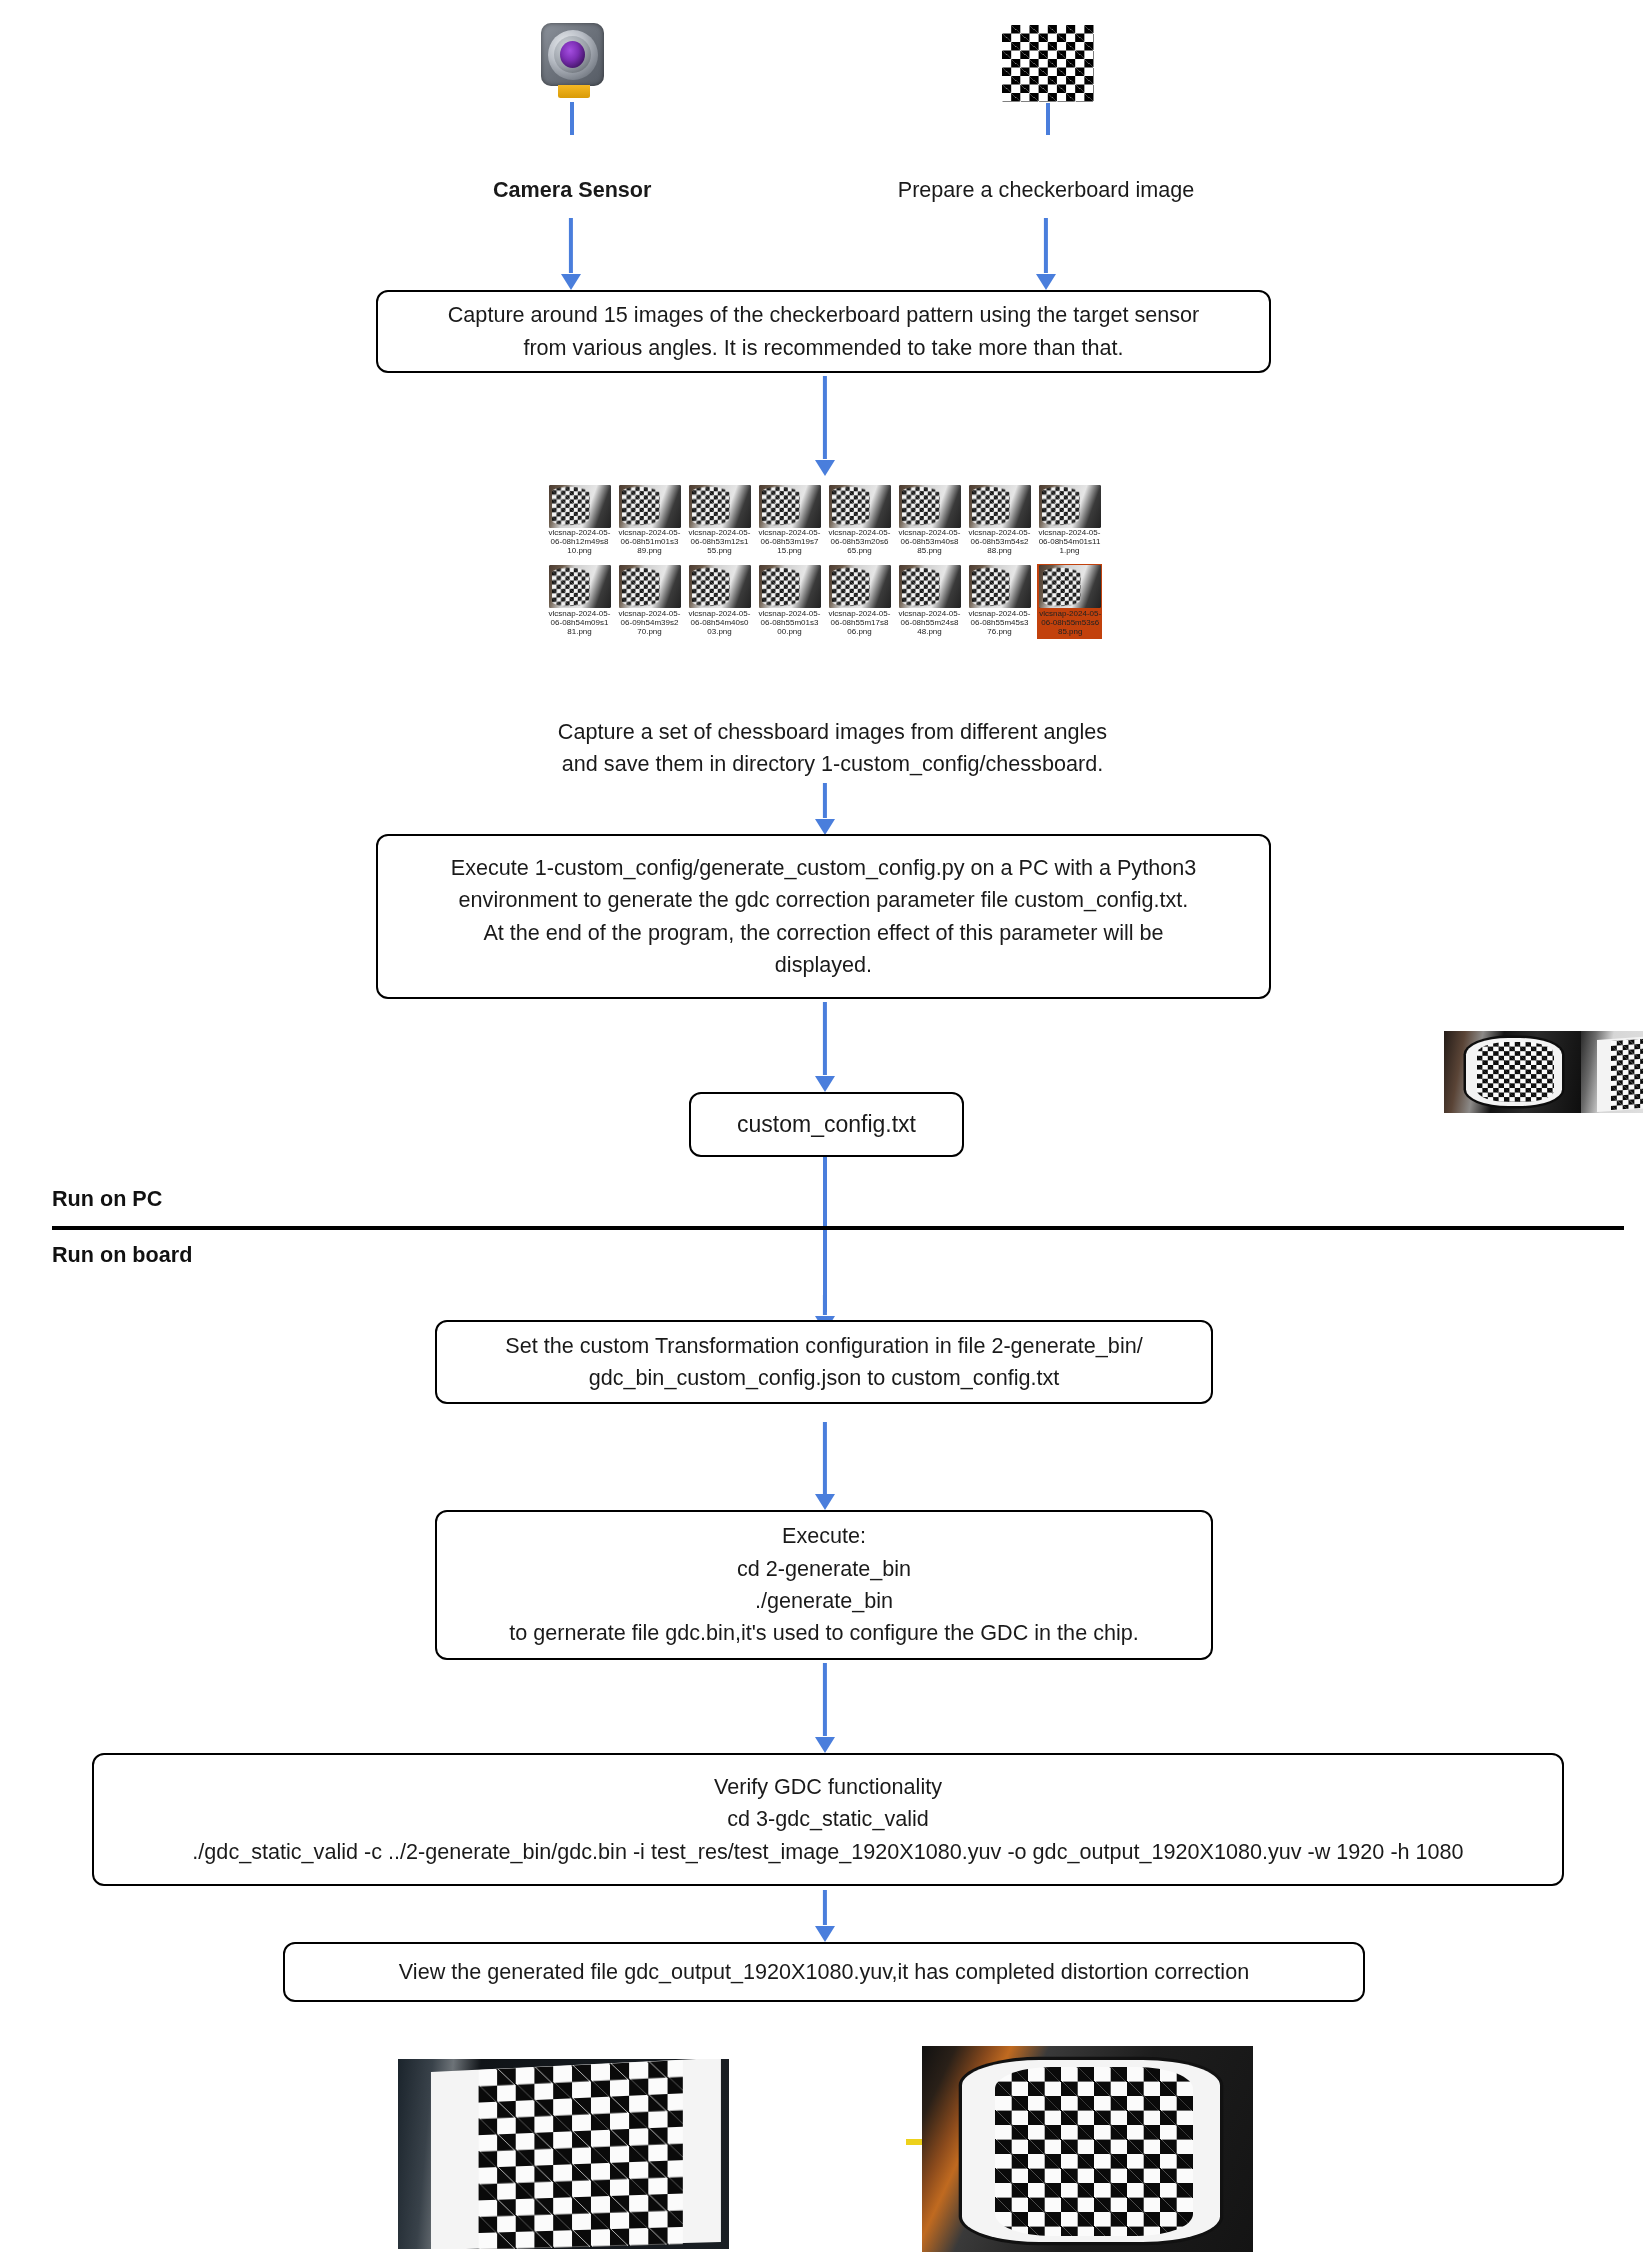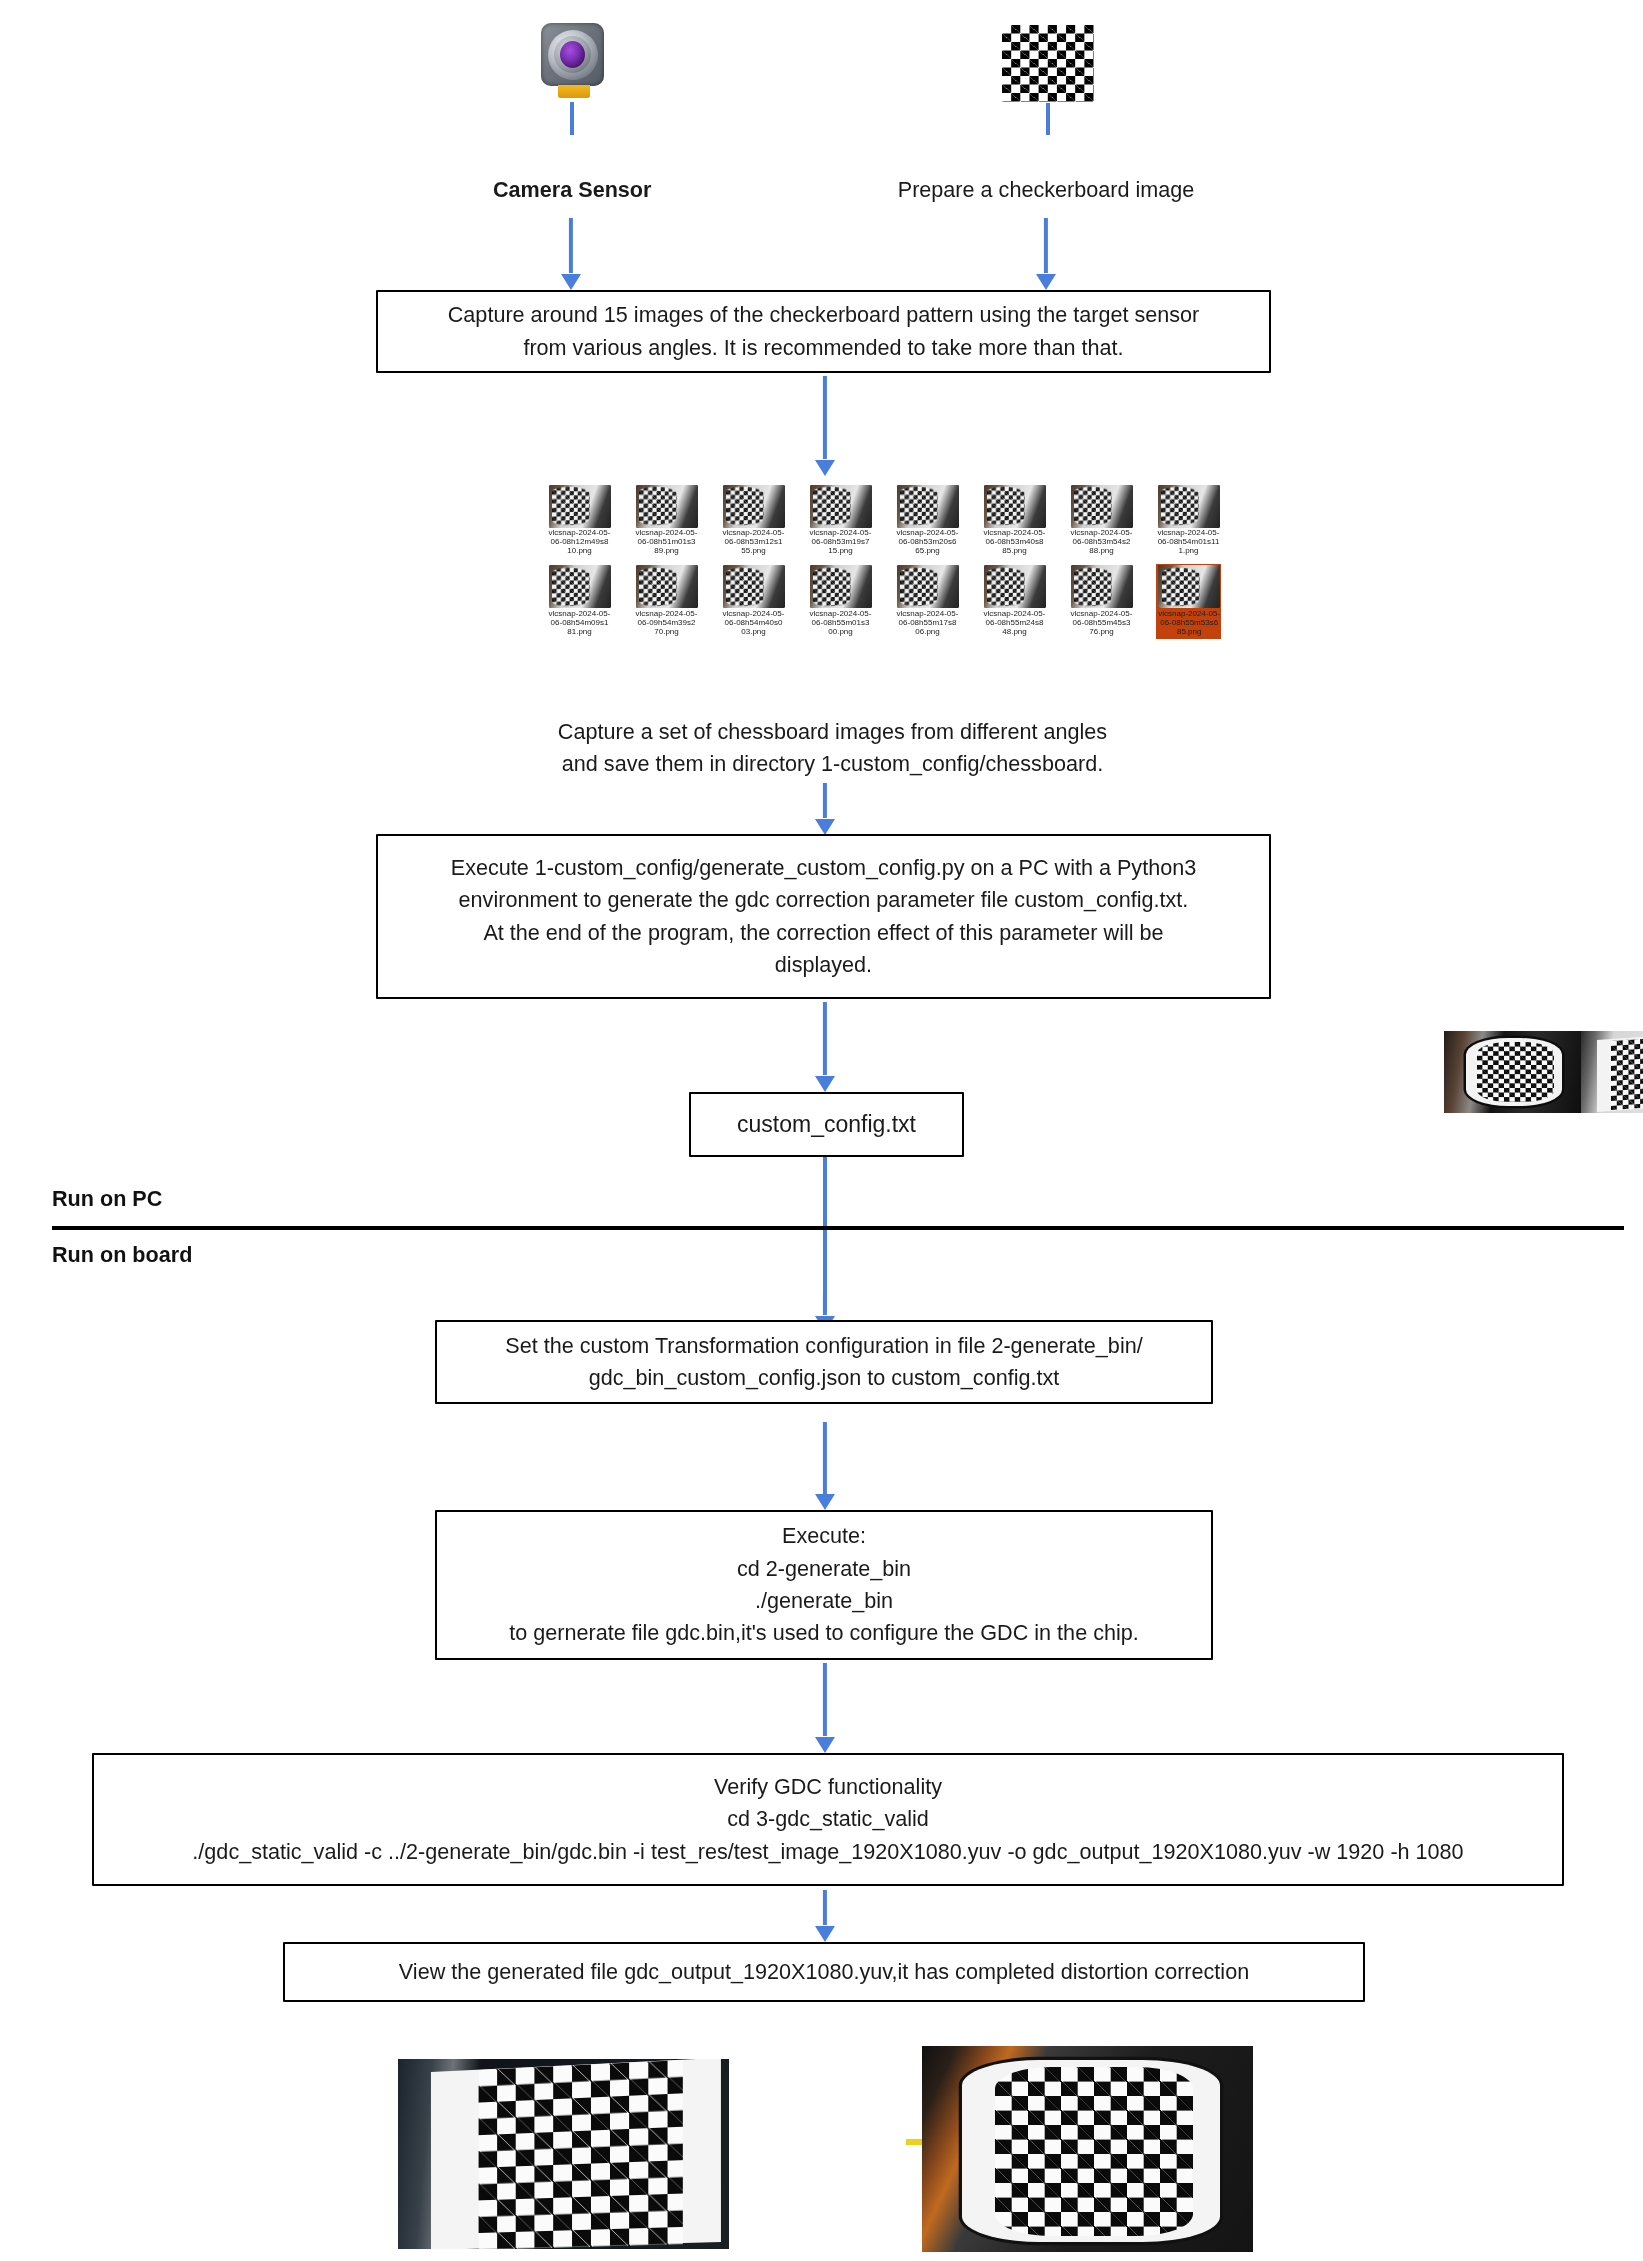--- a/index.html
+++ b/index.html
@@ -13,21 +13,21 @@
     color: #1a1a1a;
     position: relative;
     overflow: hidden;
   }
   .canvas { position:relative; width:1643px; height:2261px; }
 
   
   .flowbox {
     position:absolute;
     border: 2.5px solid #000;
-    border-radius: 1px;
+    border-radius: 12px;
     background:#fff;
     display:flex;
     align-items:center;
     justify-content:center;
     text-align:center;
     padding: 8.3px 15px;
     font-size: 21.6px;
     line-height: 1.5;
     color:#1a1a1a;
   }
@@ -104,21 +104,21 @@
   .checker {
     position:absolute;
     background-color:#ffffff;
     background-image:
       linear-gradient(45deg,#000 25%, transparent 25%, transparent 75%, #000 75%),
       linear-gradient(45deg,#000 25%, transparent 25%, transparent 75%, #000 75%);
   }
 
   
   .thumbgrid { position:absolute; display:flex; flex-direction:column; gap:5px; }
-  .thumbrow { display:flex; gap:22px; }
+  .thumbrow { display:flex; gap:5px; }
   .thumb {
     width:65px; display:flex; flex-direction:column; align-items:center;
     padding:1.7px 0.8px 2.5px 0.8px;
   }
   .thumb.sel { background:#c2410c;align-items:flex-end; }
   .thumb-img {
     width:62px; height:43px; border-radius:1.7px; position:relative; overflow:hidden;
     background:#2b2b2b;
   }
   .thumb-img .scene {

